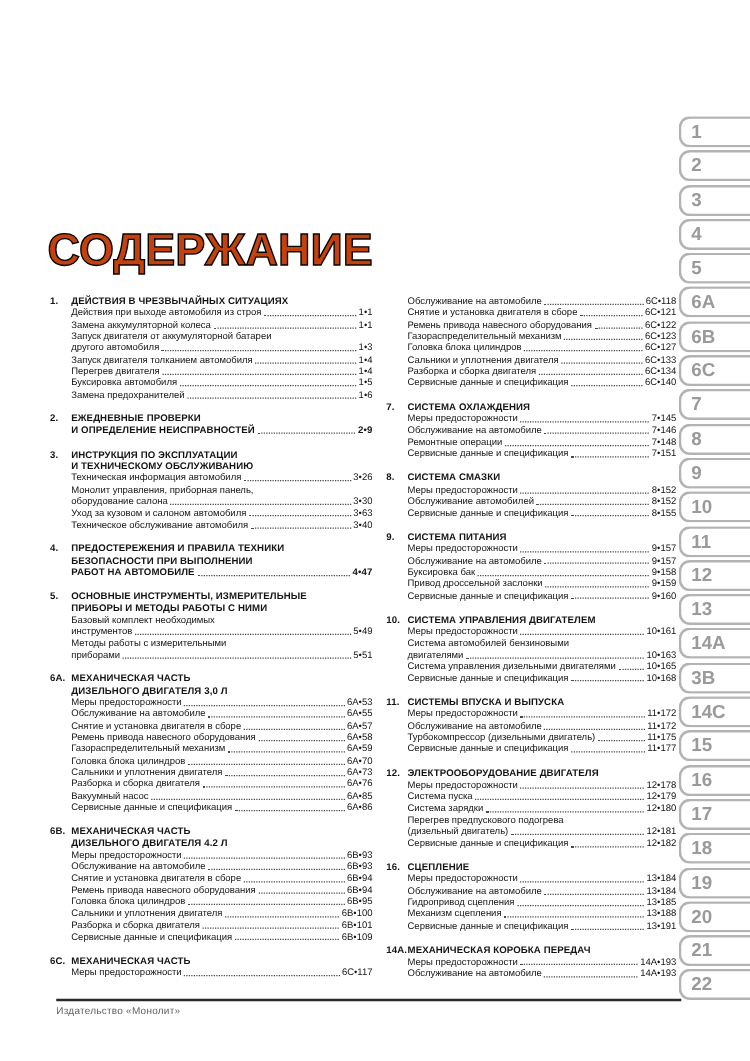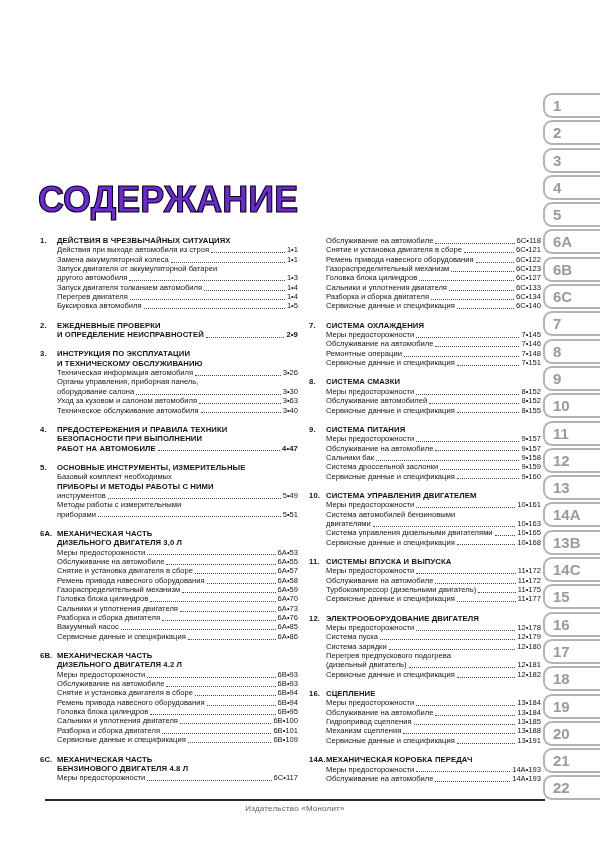--- a/index.html
+++ b/index.html
@@ -2,21 +2,21 @@
 <html><head>
 <meta charset="utf-8">
 <style>
   html,body{margin:0;padding:0;}
   body{
     width:600px;height:849px;background:#ffffff;position:relative;overflow:hidden;
     font-family:"Liberation Sans","DejaVu Sans",sans-serif;color:#141414;
   }
   .page-title{
     position:absolute;left:38px;top:182px;
-    font-size:36px;line-height:36px;font-weight:900;letter-spacing:0px;color:#6d28d9;
+    font-size:36px;line-height:36px;font-weight:900;letter-spacing:0px;color:#c2410c;
     -webkit-text-stroke:1.1px #000;
     white-space:nowrap;
   }
   
   .col{position:absolute;top:236px;}
   .col-left{left:40px;width:258px;}
   .col-right{left:309px;width:232px;}
   .toc-section{margin-bottom:10px;}
   .row{display:flex;align-items:flex-end;line-height:9.35px;font-size:7.6px;}
   .header-row{font-weight:bold;font-size:7.7px;letter-spacing:0.1px;}
@@ -28,21 +28,21 @@
   
   .tabs{position:absolute;top:93px;right:0;display:flex;flex-direction:column;gap:2.3px;}
   .tab{
     box-sizing:border-box;width:57px;height:25px;background:#fff;
     border:2px solid #b3b3b3;border-right:none;border-radius:9px 0 0 9px;
     color:#9a9a9a;font-weight:bold;font-size:15px;line-height:21px;padding-left:8px;
   }
   
   .footer-rule{position:absolute;left:45px;top:799px;width:500px;border-top:2px solid #2a2a2a;}
   .footer-text{
-    position:absolute;left:45px;top:804px;width:500px;text-align:center;
+    position:absolute;left:45px;top:804px;width:500px;text-align:left;
     font-size:8px;color:#5f5f5f;letter-spacing:0.2px;
   }
 </style>
 </head>
 <body>
 
 <div>
   <div class="page-title">СОДЕРЖАНИЕ</div>
 
   <div class="col col-left" id="col-left">
@@ -77,20 +77,25 @@
         <div class="row item-row">
           <span class="itext">Перегрев двигателя</span>
           <span class="leader"></span>
           <span class="pageno">1•4</span>
         </div>
         <div class="row item-row">
           <span class="itext">Буксировка автомобиля</span>
           <span class="leader"></span>
           <span class="pageno">1•5</span>
         </div>
+        <div class="row item-row">
+          <span class="itext">Замена предохранителей</span>
+          <span class="leader"></span>
+          <span class="pageno">1•6</span>
+        </div>
       </div>
       <div class="toc-section">
         <div class="row header-row">
           <span class="num">2.</span>
           <span class="htext">ЕЖЕДНЕВНЫЕ ПРОВЕРКИ</span>
         </div>
         <div class="row header-row">
           <span class="num"></span>
           <span class="htext">И ОПРЕДЕЛЕНИЕ НЕИСПРАВНОСТЕЙ</span>
           <span class="leader"></span>
@@ -105,21 +110,21 @@
         <div class="row header-row">
           <span class="num"></span>
           <span class="htext">И ТЕХНИЧЕСКОМУ ОБСЛУЖИВАНИЮ</span>
         </div>
         <div class="row item-row">
           <span class="itext">Техническая информация автомобиля</span>
           <span class="leader"></span>
           <span class="pageno">3•26</span>
         </div>
         <div class="row item-row">
-          <span class="itext">Органы управления, приборная панель,</span>
+          <span class="itext">Монолит управления, приборная панель,</span>
         </div>
         <div class="row item-row">
           <span class="itext">оборудование салона</span>
           <span class="leader"></span>
           <span class="pageno">3•30</span>
         </div>
         <div class="row item-row">
           <span class="itext">Уход за кузовом и салоном автомобиля</span>
           <span class="leader"></span>
           <span class="pageno">3•63</span>
@@ -144,26 +149,26 @@
           <span class="htext">РАБОТ НА АВТОМОБИЛЕ</span>
           <span class="leader"></span>
           <span class="pageno">4•47</span>
         </div>
       </div>
       <div class="toc-section">
         <div class="row header-row">
           <span class="num">5.</span>
           <span class="htext">ОСНОВНЫЕ ИНСТРУМЕНТЫ, ИЗМЕРИТЕЛЬНЫЕ</span>
         </div>
+        <div class="row header-row">
+          <span class="num"></span>
+          <span class="htext">ПРИБОРЫ И МЕТОДЫ РАБОТЫ С НИМИ</span>
+        </div>
         <div class="row item-row">
           <span class="itext">Базовый комплект необходимых</span>
-        </div>
-        <div class="row header-row">
-          <span class="num"></span>
-          <span class="htext">ПРИБОРЫ И МЕТОДЫ РАБОТЫ С НИМИ</span>
         </div>
         <div class="row item-row">
           <span class="itext">инструментов</span>
           <span class="leader"></span>
           <span class="pageno">5•49</span>
         </div>
         <div class="row item-row">
           <span class="itext">Методы работы с измерительными</span>
         </div>
         <div class="row item-row">
@@ -280,24 +285,20 @@
           <span class="itext">Сервисные данные и спецификация</span>
           <span class="leader"></span>
           <span class="pageno">6B•109</span>
         </div>
       </div>
       <div class="toc-section">
         <div class="row header-row">
           <span class="num">6C.</span>
           <span class="htext">МЕХАНИЧЕСКАЯ ЧАСТЬ</span>
         </div>
-        <div class="row header-row">
-          <span class="num"></span>
-          <span class="htext">БЕНЗИНОВОГО ДВИГАТЕЛЯ 4.8 Л</span>
-        </div>
         <div class="row item-row">
           <span class="itext">Меры предосторожности</span>
           <span class="leader"></span>
           <span class="pageno">6C•117</span>
         </div>
       </div>
     </div>
   <div class="col col-right" id="col-right">
       <div class="toc-section">
         <div class="row item-row">
@@ -397,26 +398,26 @@
           <span class="itext">Меры предосторожности</span>
           <span class="leader"></span>
           <span class="pageno">9•157</span>
         </div>
         <div class="row item-row">
           <span class="itext">Обслуживание на автомобиле</span>
           <span class="leader"></span>
           <span class="pageno">9•157</span>
         </div>
         <div class="row item-row">
-          <span class="itext">Сальники бак</span>
+          <span class="itext">Буксировка бак</span>
           <span class="leader"></span>
           <span class="pageno">9•158</span>
         </div>
         <div class="row item-row">
-          <span class="itext">Система дроссельной заслонки</span>
+          <span class="itext">Привод дроссельной заслонки</span>
           <span class="leader"></span>
           <span class="pageno">9•159</span>
         </div>
         <div class="row item-row">
           <span class="itext">Сервисные данные и спецификация</span>
           <span class="leader"></span>
           <span class="pageno">9•160</span>
         </div>
       </div>
       <div class="toc-section">
@@ -567,21 +568,21 @@
       <div class="tab">6B</div>
       <div class="tab">6C</div>
       <div class="tab">7</div>
       <div class="tab">8</div>
       <div class="tab">9</div>
       <div class="tab">10</div>
       <div class="tab">11</div>
       <div class="tab">12</div>
       <div class="tab">13</div>
       <div class="tab">14A</div>
-      <div class="tab">13B</div>
+      <div class="tab">3B</div>
       <div class="tab">14C</div>
       <div class="tab">15</div>
       <div class="tab">16</div>
       <div class="tab">17</div>
       <div class="tab">18</div>
       <div class="tab">19</div>
       <div class="tab">20</div>
       <div class="tab">21</div>
       <div class="tab">22</div>
     </div>

